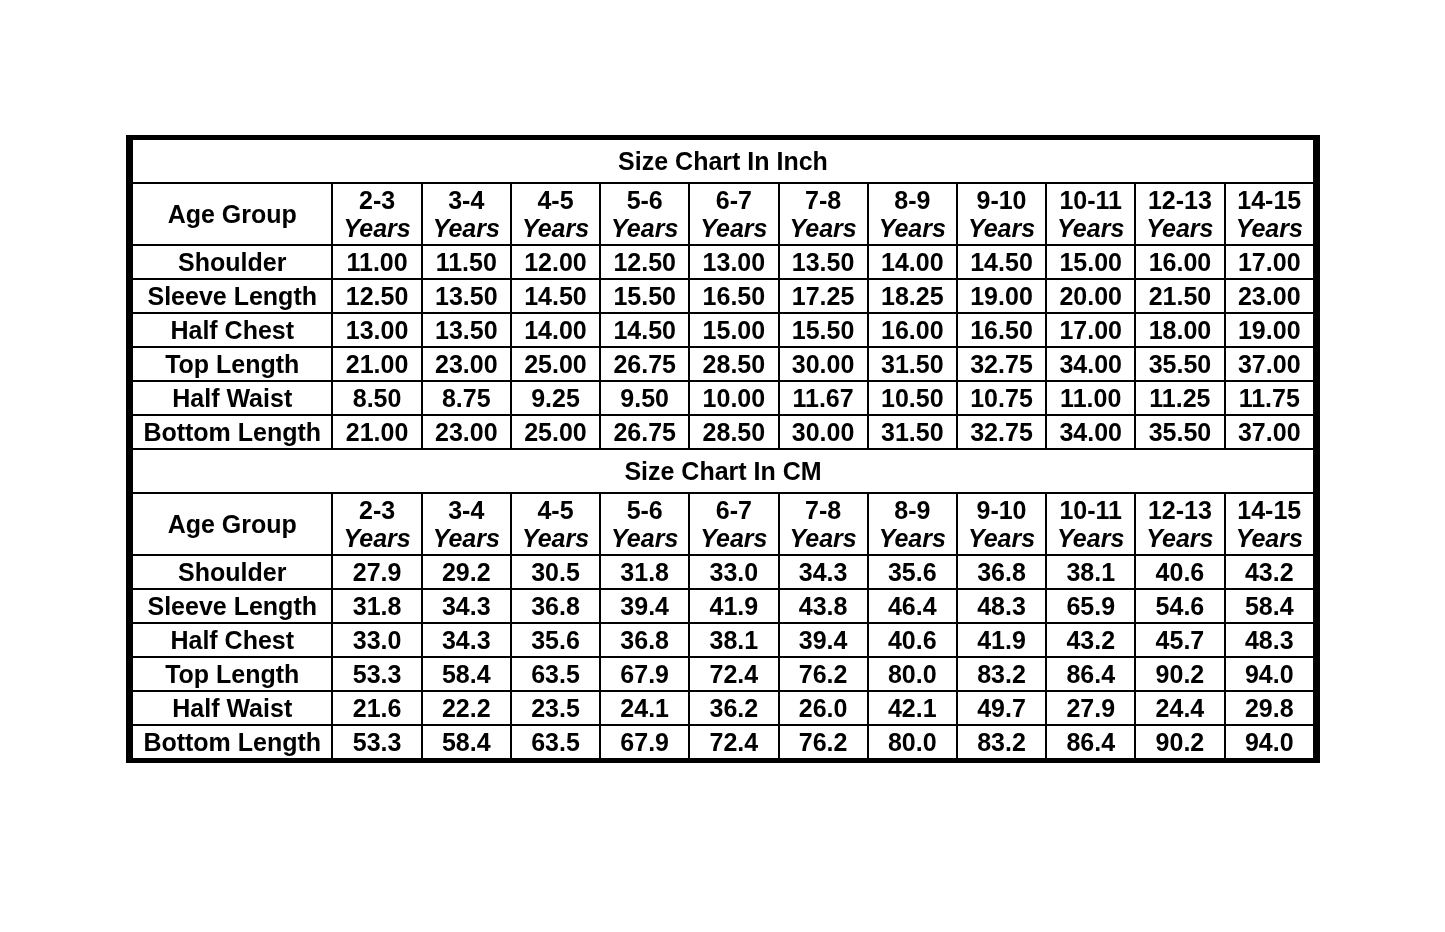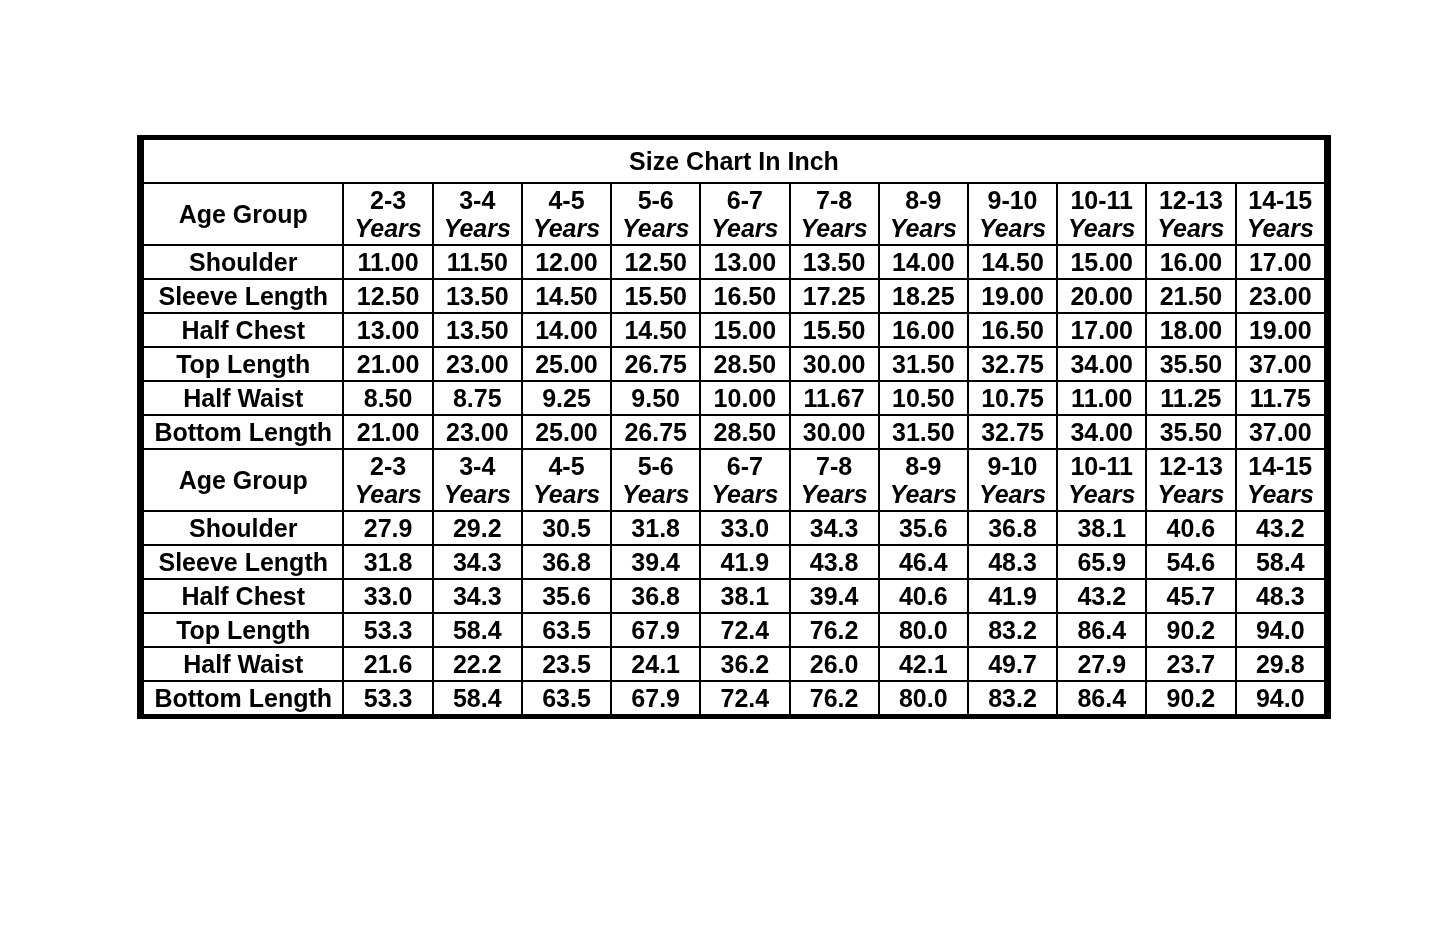--- a/index.html
+++ b/index.html
@@ -10,21 +10,21 @@
   body {
     width: 1445px;
     height: 932px;
     font-family: "Liberation Sans", sans-serif;
     color: #000000;
     position: relative;
     overflow: hidden;
   }
   #chart-wrap {
     position: absolute;
-    left: 137px;
+    left: 126px;
     top: 135px;
     width: 1194px;
     box-sizing: border-box;
     border: 5px solid #000000;
     background: #ffffff;
   }
   table.size-table {
     border-collapse: collapse;
     width: 100%;
     table-layout: fixed;
@@ -228,20 +228,23 @@
           <td class="value">26.75</td>
           <td class="value">28.50</td>
           <td class="value">30.00</td>
           <td class="value">31.50</td>
           <td class="value">32.75</td>
           <td class="value">34.00</td>
           <td class="value">35.50</td>
           <td class="value last-col">37.00</td>
         </tr>
         <tr>
+          <td class="section-title" colspan="12">Size Chart In CM</td>
+        </tr>
+        <tr>
           <td class="age-label">Age Group</td>
           <td class="age-head">
             <span class="range">2-3</span>
             <span class="unit">Years</span>
           </td>
           <td class="age-head">
             <span class="range">3-4</span>
             <span class="unit">Years</span>
           </td>
           <td class="age-head">
@@ -341,21 +344,21 @@
           <td class="row-label">Half Waist</td>
           <td class="value">21.6</td>
           <td class="value">22.2</td>
           <td class="value">23.5</td>
           <td class="value">24.1</td>
           <td class="value">36.2</td>
           <td class="value">26.0</td>
           <td class="value">42.1</td>
           <td class="value">49.7</td>
           <td class="value">27.9</td>
-          <td class="value">23.7</td>
+          <td class="value">24.4</td>
           <td class="value last-col">29.8</td>
         </tr>
         <tr class="last-row">
           <td class="row-label">Bottom Length</td>
           <td class="value">53.3</td>
           <td class="value">58.4</td>
           <td class="value">63.5</td>
           <td class="value">67.9</td>
           <td class="value">72.4</td>
           <td class="value">76.2</td>

